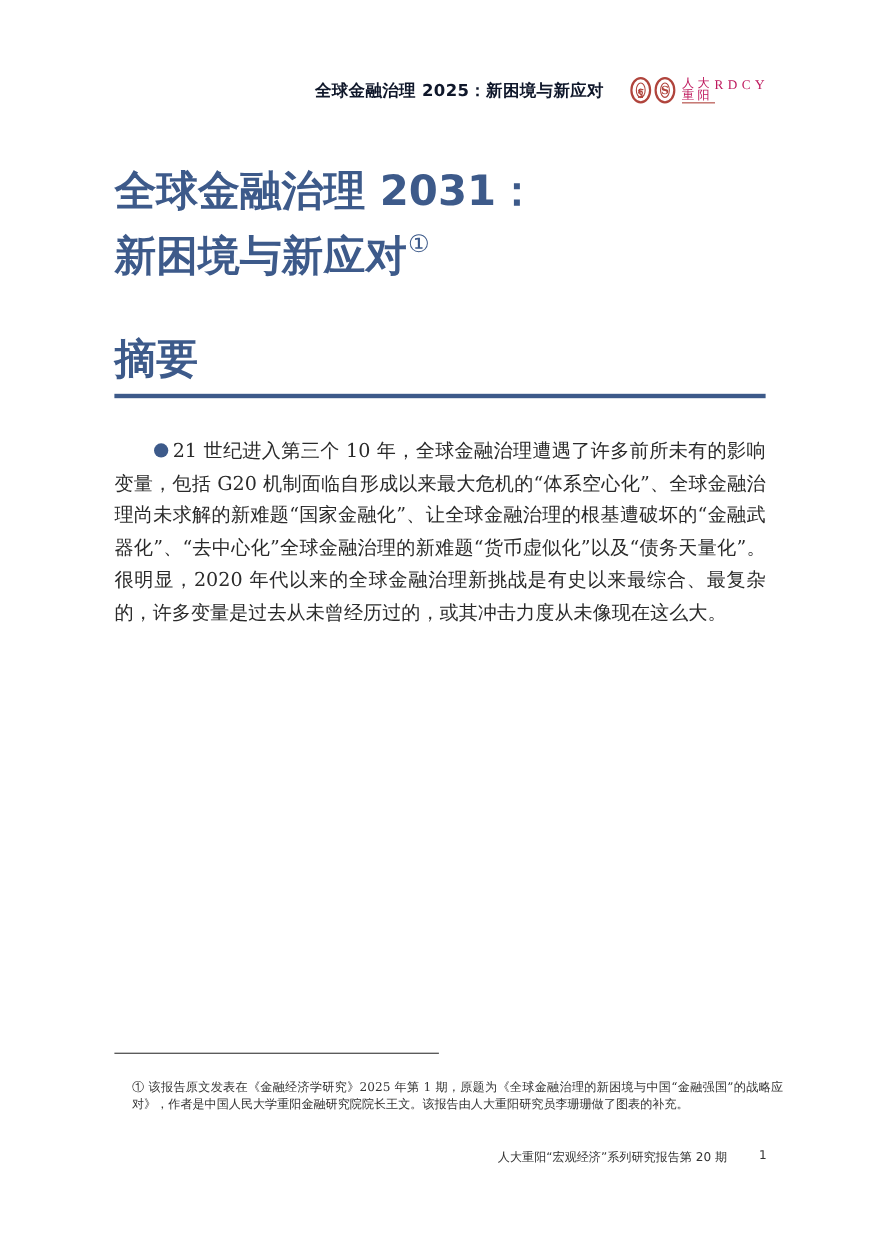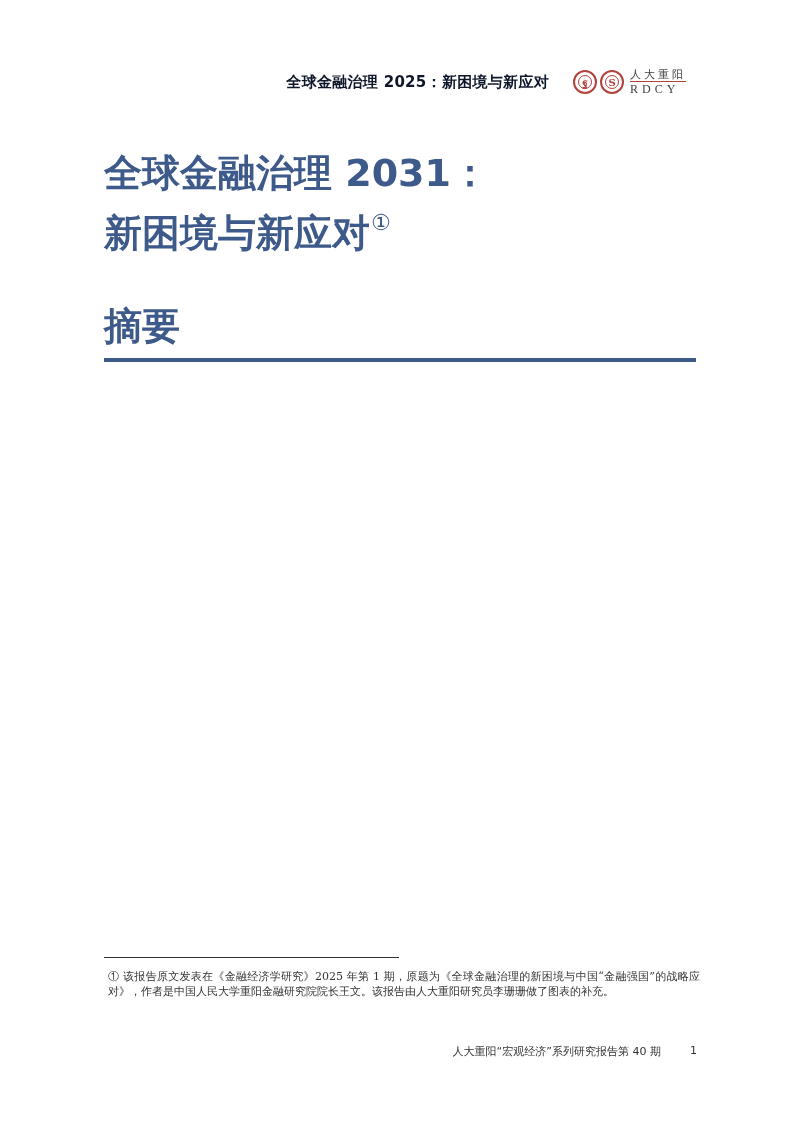--- a/index.html
+++ b/index.html
@@ -64,24 +64,23 @@
     display: flex;
     align-items: center;
     justify-content: center;
     font-family: "DejaVu Serif", serif;
     font-size: 10px;
     font-weight: bold;
     color: #b0443c;
   }
   .logo-text {
     display: flex;
-    flex-direction: column;
     line-height: 1;
     margin-left: 3px;
-    color: #404040;
+    color: #be185d;
   }
   .logo-cn {
     font-family: "DejaVu Serif", serif;
     font-size: 11px;
     letter-spacing: 3px;
     border-bottom: 1px solid #b0443c;
     padding-bottom: 1px;
   }
   .logo-en {
     font-family: "Liberation Serif", serif;
@@ -160,21 +159,21 @@
     top: 957px;
     width: 295px;
     height: 1px;
     background: #333333;
   }
   .footnote {
     position: absolute;
     left: 104px;
     top: 966px;
     width: 592px;
-    margin: 4px;
+    margin: 16px;
     font-size: 11px;
     line-height: 14.5px;
     color: #333333;
     text-align: justify;
   }
 
   .page-footer {
     position: absolute;
     top: 1044px;
     left: 0;
@@ -217,23 +216,26 @@
 
 <h1 class="doc-title">
   <span>全球金融治理 2031：</span><br>
   <span>新困境与新应对</span><span class="fn-mark">①</span>
 </h1>
 
 <h2 class="section-heading">摘要</h2>
 <div class="section-rule"></div>
 
 <main class="abstract">
+  <p class="para">
+    <span class="bullet"></span><span>21 世纪进入第三个 10 年，全球金融治理遭遇了许多前所未有的影响变量，包括 G20 机制面临自形成以来最大危机的“体系空心化”、全球金融治理尚未求解的新难题“国家金融化”、让全球金融治理的根基遭破坏的“金融武器化”、“去中心化”全球金融治理的新难题“货币虚似化”以及“债务天量化”。很明显，2020 年代以来的全球金融治理新挑战是有史以来最综合、最复杂的，许多变量是过去从未曾经历过的，或其冲击力度从未像现在这么大。</span>
+  </p>
 </main>
 
 <div class="footnote-rule"></div>
 <p class="footnote">
   <span>①</span><span> 该报告原文发表在《金融经济学研究》2025 年第 1 期，原题为《全球金融治理的新困境与中国“金融强国”的战略应对》，作者是中国人民大学重阳金融研究院院长王文。该报告由人大重阳研究员李珊珊做了图表的补充。</span>
 </p>
 
 <footer class="page-footer">
-  <span class="series-label">人大重阳“宏观经济”系列研究报告第 40 期</span>
+  <span class="series-label">人大重阳“宏观经济”系列研究报告第 20 期</span>
   <span class="page-number">1</span>
 </footer>
 
 </body></html>

